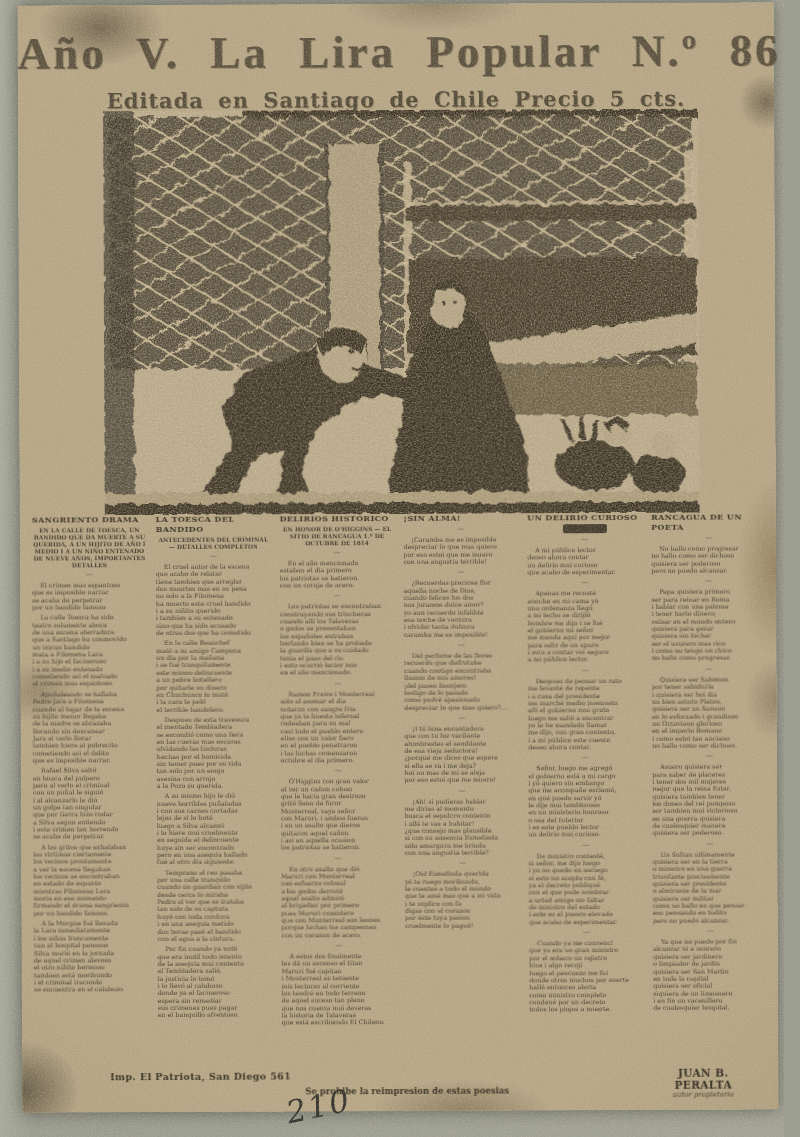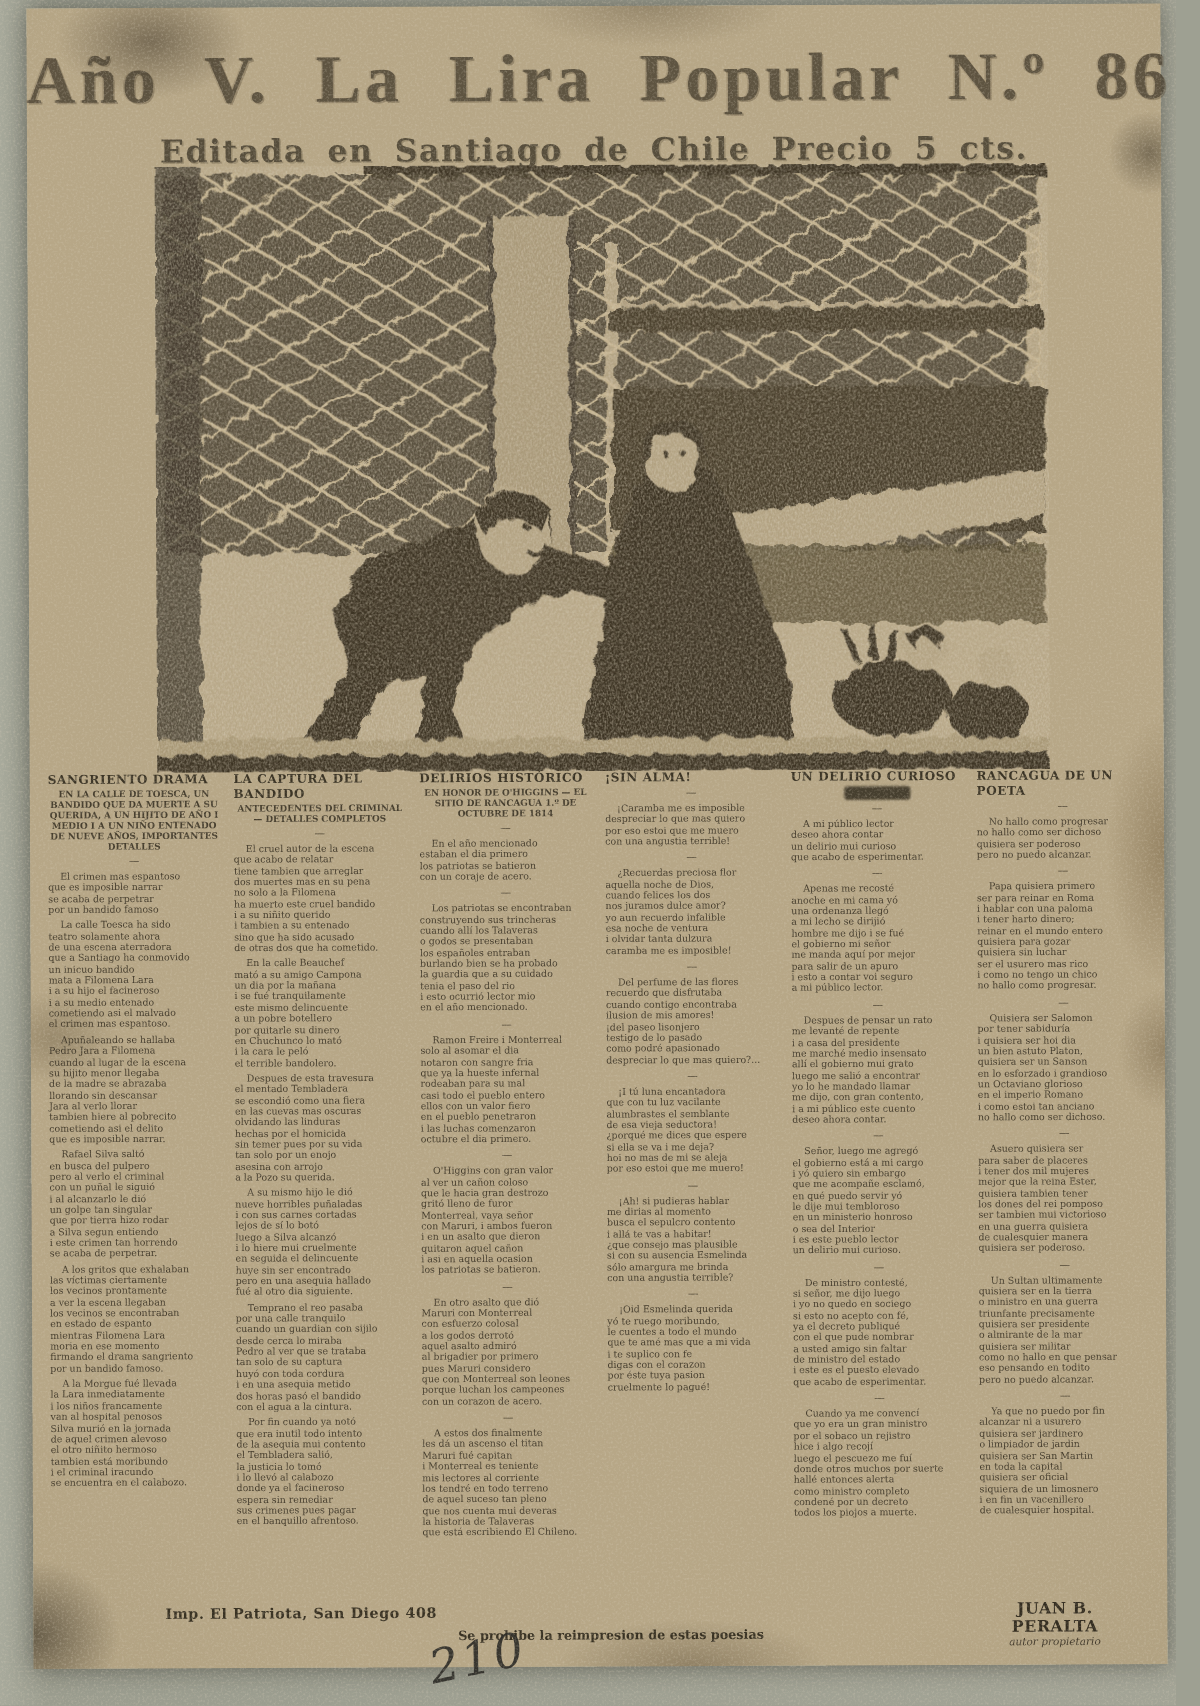--- a/index.html
+++ b/index.html
@@ -132,21 +132,21 @@
           <div class="sub">EN LA CALLE DE TOESCA, UN BANDIDO QUE DA MUERTE A SU QUERIDA, A UN HIJITO DE AÑO I MEDIO I A UN NIÑO ENTENADO DE NUEVE AÑOS, IMPORTANTES DETALLES</div>
           <div class="dash">—</div>
           <p class="stanza">El crimen mas espantoso<br>que es imposible narrar<br>se acaba de perpetrar<br>por un bandido famoso</p>
           <p class="stanza">La calle Toesca ha sido<br>teatro solamente ahora<br>de una escena aterradora<br>que a Santiago ha conmovido<br>un inicuo bandido<br>mata a Filomena Lara<br>i a su hijo el facineroso<br>i a su medio entenado<br>cometiendo asi el malvado<br>el crimen mas espantoso.</p>
           <p class="stanza">Apuñaleando se hallaba<br>Pedro Jara a Filomena<br>cuando al lugar de la escena<br>su hijito menor llegaba<br>de la madre se abrazaba<br>llorando sin descansar<br>Jara al verlo llorar<br>tambien hiere al pobrecito<br>cometiendo asi el delito<br>que es imposible narrar.</p>
           <p class="stanza">Rafael Silva saltó<br>en busca del pulpero<br>pero al verlo el criminal<br>con un puñal le siguió<br>i al alcanzarlo le dió<br>un golpe tan singular<br>que por tierra hizo rodar<br>a Silva segun entiendo<br>i este crimen tan horrendo<br>se acaba de perpetrar.</p>
           <p class="stanza">A los gritos que exhalaban<br>las víctimas ciertamente<br>los vecinos prontamente<br>a ver la escena llegaban<br>los vecinos se encontraban<br>en estado de espanto<br>mientras Filomena Lara<br>moria en ese momento<br>firmando el drama sangriento<br>por un bandido famoso.</p>
           <p class="stanza">A la Morgue fué llevada<br>la Lara inmediatamente<br>i los niños francamente<br>van al hospital penosos<br>Silva murió en la jornada<br>de aquel crimen alevoso<br>el otro niñito hermoso<br>tambien está moribundo<br>i el criminal iracundo<br>se encuentra en el calabozo.</p>
         </div>
         <div class="col">
-          <h3>LA CAPTURA DEL BANDIDO</h3>
+          <h3>LA TOESCA DEL BANDIDO</h3>
           <div class="sub">ANTECEDENTES DEL CRIMINAL — DETALLES COMPLETOS</div>
           <div class="dash">—</div>
           <p class="stanza">El cruel autor de la escena<br>que acabo de relatar<br>tiene tambien que arreglar<br>dos muertes mas en su pena<br>no solo a la Filomena<br>ha muerto este cruel bandido<br>i a su niñito querido<br>i tambien a su entenado<br>sino que ha sido acusado<br>de otras dos que ha cometido.</p>
           <p class="stanza">En la calle Beauchef<br>mató a su amigo Campona<br>un dia por la mañana<br>i se fué tranquilamente<br>este mismo delincuente<br>a un pobre botellero<br>por quitarle su dinero<br>en Chuchunco lo mató<br>i la cara le peló<br>el terrible bandolero.</p>
           <p class="stanza">Despues de esta travesura<br>el mentado Tembladera<br>se escondió como una fiera<br>en las cuevas mas oscuras<br>olvidando las linduras<br>hechas por el homicida<br>sin temer pues por su vida<br>tan solo por un enojo<br>asesina con arrojo<br>a la Pozo su querida.</p>
           <p class="stanza">A su mismo hijo le dió<br>nueve horribles puñaladas<br>i con sus carnes cortadas<br>lejos de sí lo botó<br>luego a Silva alcanzó<br>i lo hiere mui cruelmente<br>en seguida el delincuente<br>huye sin ser encontrado<br>pero en una asequia hallado<br>fué al otro dia siguiente.</p>
           <p class="stanza">Temprano el reo pasaba<br>por una calle tranquilo<br>cuando un guardian con sijilo<br>desde cerca lo miraba<br>Pedro al ver que se trataba<br>tan solo de su captura<br>huyó con toda cordura<br>i en una asequia metido<br>dos horas pasó el bandido<br>con el agua a la cintura.</p>
           <p class="stanza">Por fin cuando ya notó<br>que era inutil todo intento<br>de la asequia mui contento<br>el Tembladera salió,<br>la justicia lo tomó<br>i lo llevó al calabozo<br>donde ya el facineroso<br>espera sin remediar<br>sus crimenes pues pagar<br>en el banquillo afrentoso.</p>
         </div>
         <div class="col">
@@ -206,21 +206,21 @@
           <p class="stanza">Quisiera ser Salomon<br>por tener sabiduría<br>i quisiera ser hoi dia<br>un bien astuto Platon,<br>quisiera ser un Sanson<br>en lo esforzado i grandioso<br>un Octaviano glorioso<br>en el imperio Romano<br>i como estoi tan anciano<br>no hallo como ser dichoso.</p>
           <div class="dash">—</div>
           <p class="stanza">Asuero quisiera ser<br>para saber de placeres<br>i tener dos mil mujeres<br>mejor que la reina Ester,<br>quisiera tambien tener<br>los dones del rei pomposo<br>ser tambien mui victorioso<br>en una guerra quisiera<br>de cualesquier manera<br>quisiera ser poderoso.</p>
           <div class="dash">—</div>
           <p class="stanza">Un Sultan ultimamente<br>quisiera ser en la tierra<br>o ministro en una guerra<br>triunfante precisamente<br>quisiera ser presidente<br>o almirante de la mar<br>quisiera ser militar<br>como no hallo en que pensar<br>eso pensando en todito<br>pero no puedo alcanzar.</p>
           <div class="dash">—</div>
           <p class="stanza">Ya que no puedo por fin<br>alcanzar ni a usurero<br>quisiera ser jardinero<br>o limpiador de jardin<br>quisiera ser San Martin<br>en toda la capital<br>quisiera ser oficial<br>siquiera de un limosnero<br>i en fin un vacenillero<br>de cualesquier hospital.</p>
         </div>
       </main>
 
-    <div class="imprint">Imp. El Patriota, San Diego 408</div>
+    <div class="imprint">Imp. El Patriota, San Diego 561</div>
     <div class="notice">Se prohibe la reimpresion de estas poesias</div>
     <div class="author">
       <div class="name">JUAN B. PERALTA</div>
       <div class="role">autor propietario</div>
     </div>
   </div>
 
   <div class="handwritten">210</div>
 
   <svg class="grain" width="800" height="1137">

